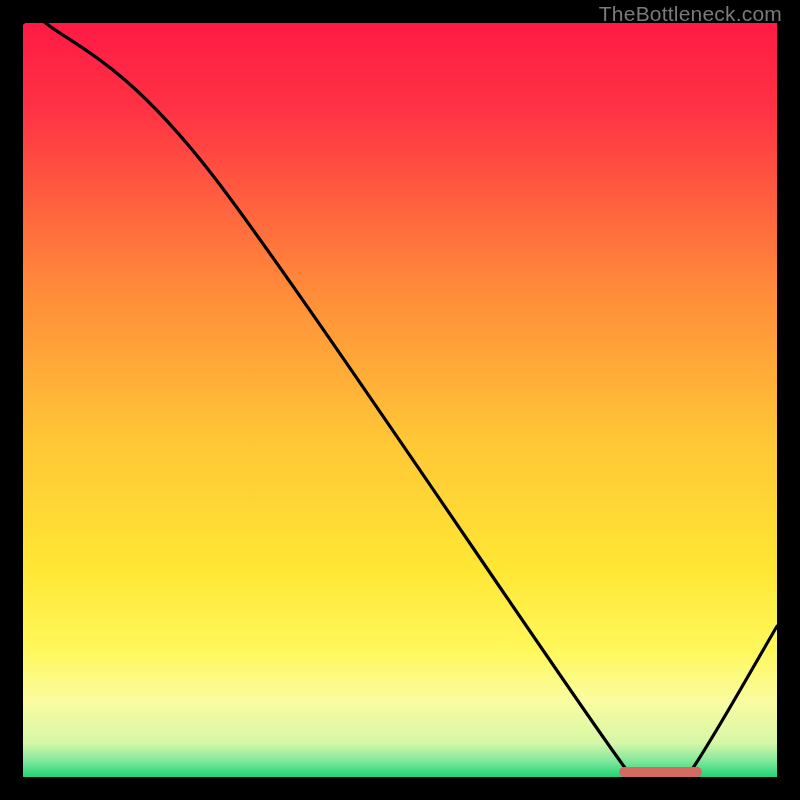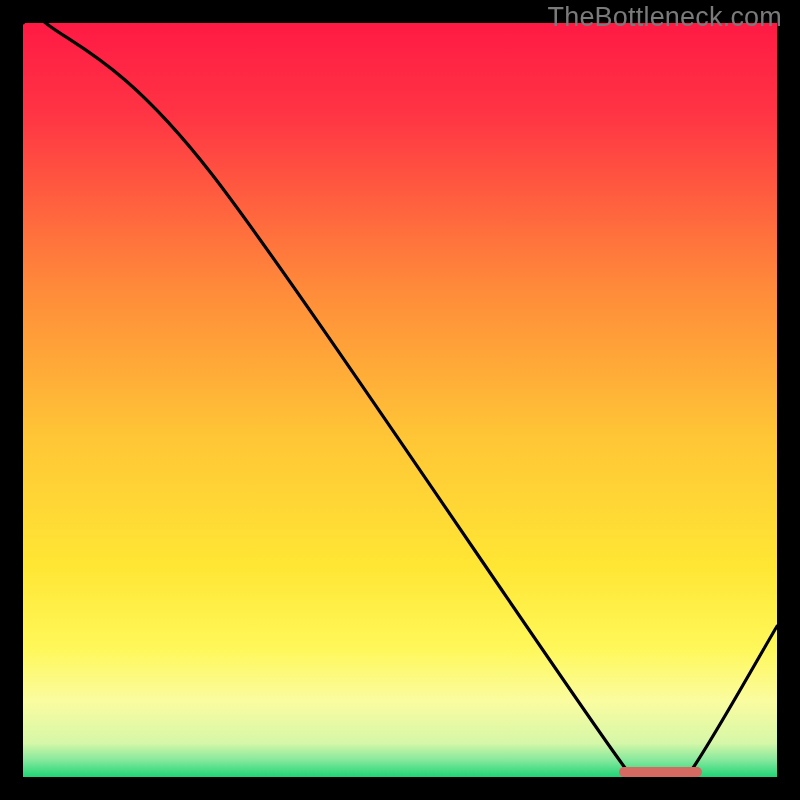--- a/index.html
+++ b/index.html
@@ -9,21 +9,21 @@
     background: #000000;
     position: relative;
     font-family: Arial, Helvetica, sans-serif;
     overflow: hidden;
   }
   .watermark {
     position: absolute;
     top: 2px;
     right: 18px;
     color: #7a7a7a;
-    font-size: 27px;
+    font-size: 21px;
     font-weight: 500;
     letter-spacing: 0.2px;
     z-index: 20;
   }
   .plot-frame {
     position: absolute;
     left: 23px;
     top: 23px;
     width: 754px;
     height: 754px;

